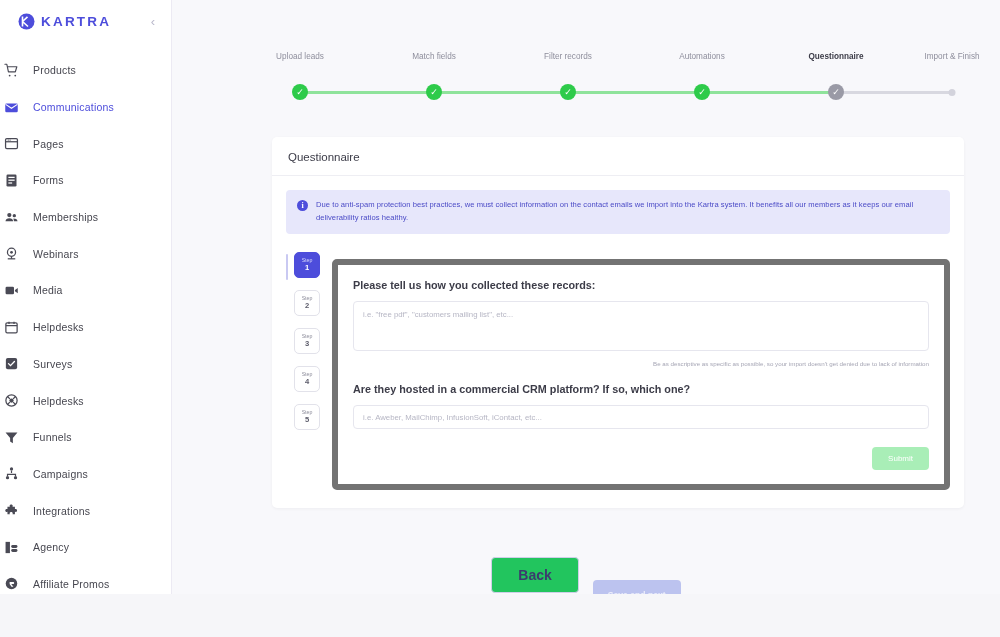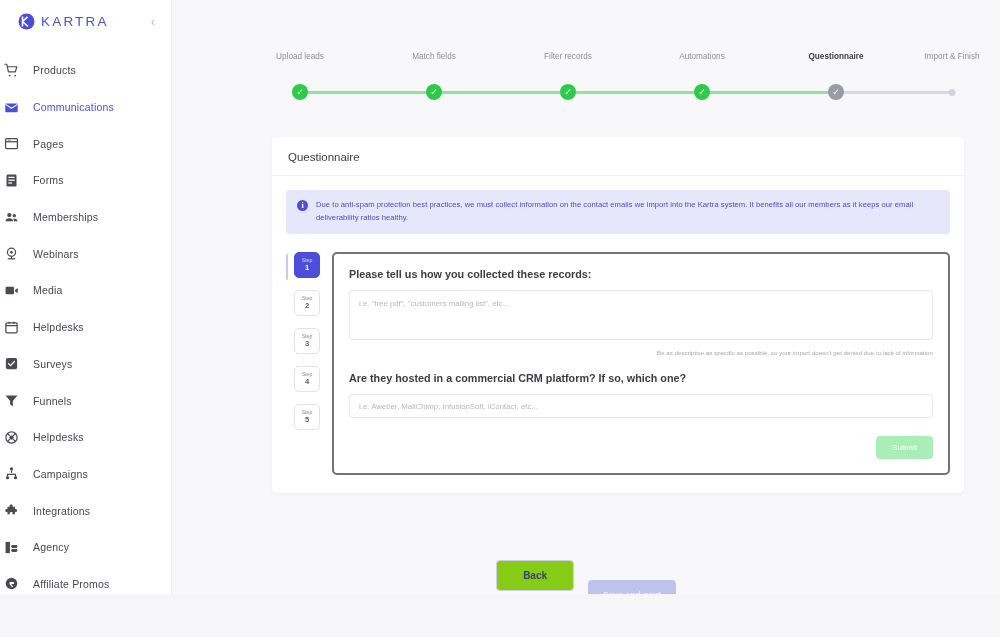--- a/index.html
+++ b/index.html
@@ -23,21 +23,21 @@
     display: flex; align-items: center;
     height: 34px; padding: 0 14px 0 18px;
   }
   .brand-mark {
     width: 17px; height: 17px; margin-right: 6px;
     position: relative; flex: 0 0 auto;
   }
   .brand-mark svg { display: block; }
   .brand-text {
     font-size: 13.5px; letter-spacing: 2.2px;
-    font-weight: 400; color: #4d4ddb;
+    font-weight: 700; color: #4d4ddb;
   }
   .brand-collapse {
     margin-left: auto; color: #b9b8cb; font-size: 13px;
     line-height: 1; cursor: pointer; padding-right: 2px;
   }
 
   .nav { margin-top: 14px; }
   .nav-item {
     display: flex; align-items: center;
     height: 36.7px; padding-left: 2px;
@@ -170,23 +170,24 @@
     cursor: pointer;
   }
   .step-chip .s-word { font-size: 5.2px; color: #8e8e9c; line-height: 1.1; }
   .step-chip .s-num  { font-size: 7.6px; color: #5c5c6b; line-height: 1.1; font-weight: 600; }
   .step-chip.active { background: #4d4ddb; border-color: #4d4ddb; }
   .step-chip.active .s-word { color: #d6d6fb; }
   .step-chip.active .s-num  { color: #ffffff; }
 
   .q-panel {
     flex: 1;
-    border: 2px solid #737373;
+    border: 6px solid #737373;
     border-radius: 5px;
     padding: 14px 15px 14px 15px;
+    margin-top: 7px;
   }
   .q-title {
     font-size: 10.8px; color: #3c3c48; font-weight: 600;
     margin-bottom: 10px;
   }
   .q-textarea, .q-input {
     width: 100%;
     border: 1px solid #e6e6ee;
     border-radius: 4px;
     background: #ffffff;
@@ -211,24 +212,24 @@
     font-size: 8px; padding: 7px 16px;
     cursor: pointer;
   }
 
   .footer-actions {
     position: absolute; left: 0; top: 540px;
     width: 828px;
     display: flex; justify-content: center; align-items: center; gap: 14px;
   }
   .btn-back {
-    background: #84cc16; color: #3c3c6e;
+    background: #22c55e; color: #3c3c6e;
     border: 1px solid #cfcfe8; border-radius: 4px;
     font-family: "Liberation Sans", sans-serif;
-    font-size: 10px; font-weight: 600;
+    font-size: 14px; font-weight: 600;
     padding: 9px 26px; cursor: pointer;
   }
   .btn-next {
     background: #bcc3ef; color: #eceefb;
     border: none; border-radius: 4px;
     font-family: "Liberation Sans", sans-serif;
     font-size: 8.6px; font-weight: 600;
     padding: 10px 15px; cursor: pointer; margin-top: 40px;
   }
 </style>
@@ -344,36 +345,36 @@
           <svg width="15" height="15" viewBox="0 0 24 24">
             <rect x="3" y="3" width="18" height="18" rx="3" fill="currentColor"></rect>
             <path d="M7.2 12.2l3.2 3.2 6.3-6.6" stroke="#ffffff" stroke-width="2.2" fill="none" stroke-linecap="round"></path>
           </svg>
         </span>
         <span class="lbl">Surveys</span>
       </div>
 
       <div class="nav-item">
         <span class="ico">
-          <svg width="15" height="15" viewBox="0 0 24 24">
-            <path d="M2.5 4h19l-7.3 8.6V21l-4.4-2.6v-5.8z" fill="currentColor"></path>
-          </svg>
-        </span>
-        <span class="lbl">Funnels</span>
-      </div>
-
-      <div class="nav-item">
-        <span class="ico">
           <svg width="15" height="15" viewBox="0 0 24 24" fill="none" stroke="currentColor" stroke-width="2">
             <circle cx="12" cy="12" r="9"></circle>
             <circle cx="12" cy="12" r="3.4" fill="currentColor" stroke="none"></circle>
             <path d="M5.6 5.6l3.8 3.8M18.4 5.6l-3.8 3.8M5.6 18.4l3.8-3.8M18.4 18.4l-3.8-3.8"></path>
           </svg>
         </span>
         <span class="lbl">Helpdesks</span>
+      </div>
+
+      <div class="nav-item">
+        <span class="ico">
+          <svg width="15" height="15" viewBox="0 0 24 24">
+            <path d="M2.5 4h19l-7.3 8.6V21l-4.4-2.6v-5.8z" fill="currentColor"></path>
+          </svg>
+        </span>
+        <span class="lbl">Funnels</span>
       </div>
 
       <div class="nav-item">
         <span class="ico">
           <svg width="15" height="15" viewBox="0 0 24 24" fill="none" stroke="currentColor" stroke-width="1.9">
             <circle cx="12" cy="4.6" r="2.6" fill="currentColor" stroke="none"></circle>
             <circle cx="5.6" cy="18.6" r="2.6" fill="currentColor" stroke="none"></circle>
             <circle cx="18.4" cy="18.6" r="2.6" fill="currentColor" stroke="none"></circle>
             <path d="M12 7.2v4M5.6 16v-2.6h12.8V16"></path>
           </svg>

